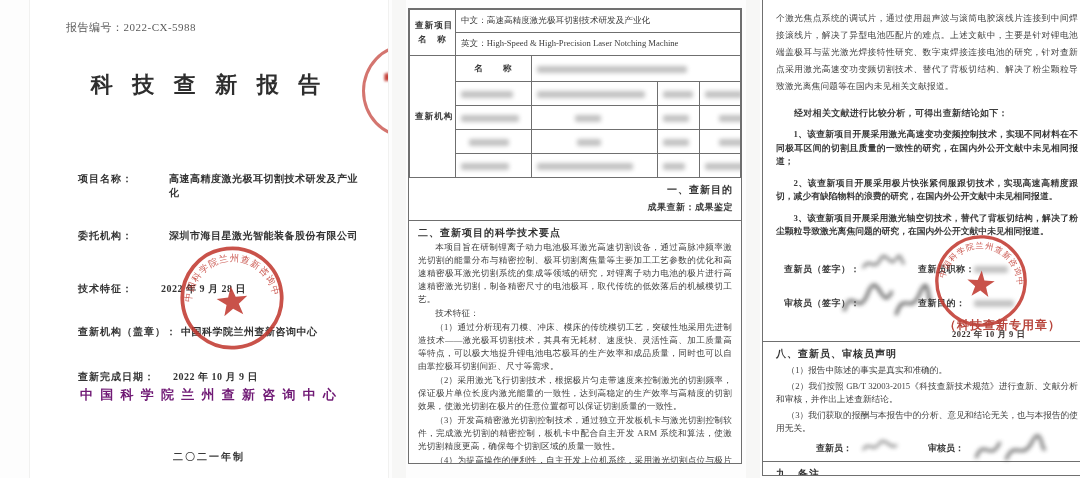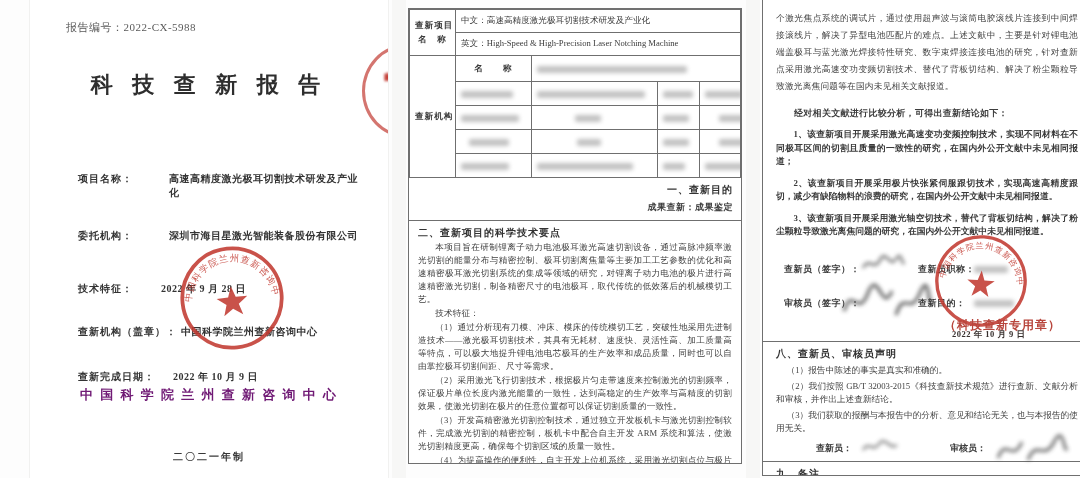--- a/index.html
+++ b/index.html
@@ -69,21 +69,21 @@
   .sig-svg{position:absolute;filter:blur(2px);opacity:.8;}
   #seal-right{left:157px;top:-12px;width:96px;height:96px;transform:rotate(4deg);}
   .seal-sub{position:absolute;left:168px;top:72px;font-size:12px;color:#b8453c;
     font-weight:bold;letter-spacing:1px;filter:blur(.4px);}
   .seal-date{position:absolute;left:176px;top:84px;font-size:8.5px;color:#38302e;
     font-weight:bold;letter-spacing:.5px;}
   .p3sec{border-top:1px solid #6f6f6f;margin:0 -13px;padding:5px 13px 4px 13px;}
   .p3sec .sec-title{font-size:10px;}
   .decl-item{font-size:8.7px;line-height:13px;margin-top:3px;text-indent:1.2em;
     text-align:justify;color:#3f3f3f;}
-  .sign8{display:flex;margin:7px 0 2px 40px;font-size:9px;font-weight:bold;gap:98px;position:relative;}
+  .sign8{display:flex;margin:7px 0 2px 40px;font-size:9px;font-weight:bold;gap:76px;position:relative;}
   .sign8 .s8{position:relative;}
 </style>
 </head>
 <body>
 
 <div class="scan">
   <div class="gap" style="left:392px;"></div>
   <div class="gap" style="left:746px;"></div>
 
   <div class="page" id="page1">

